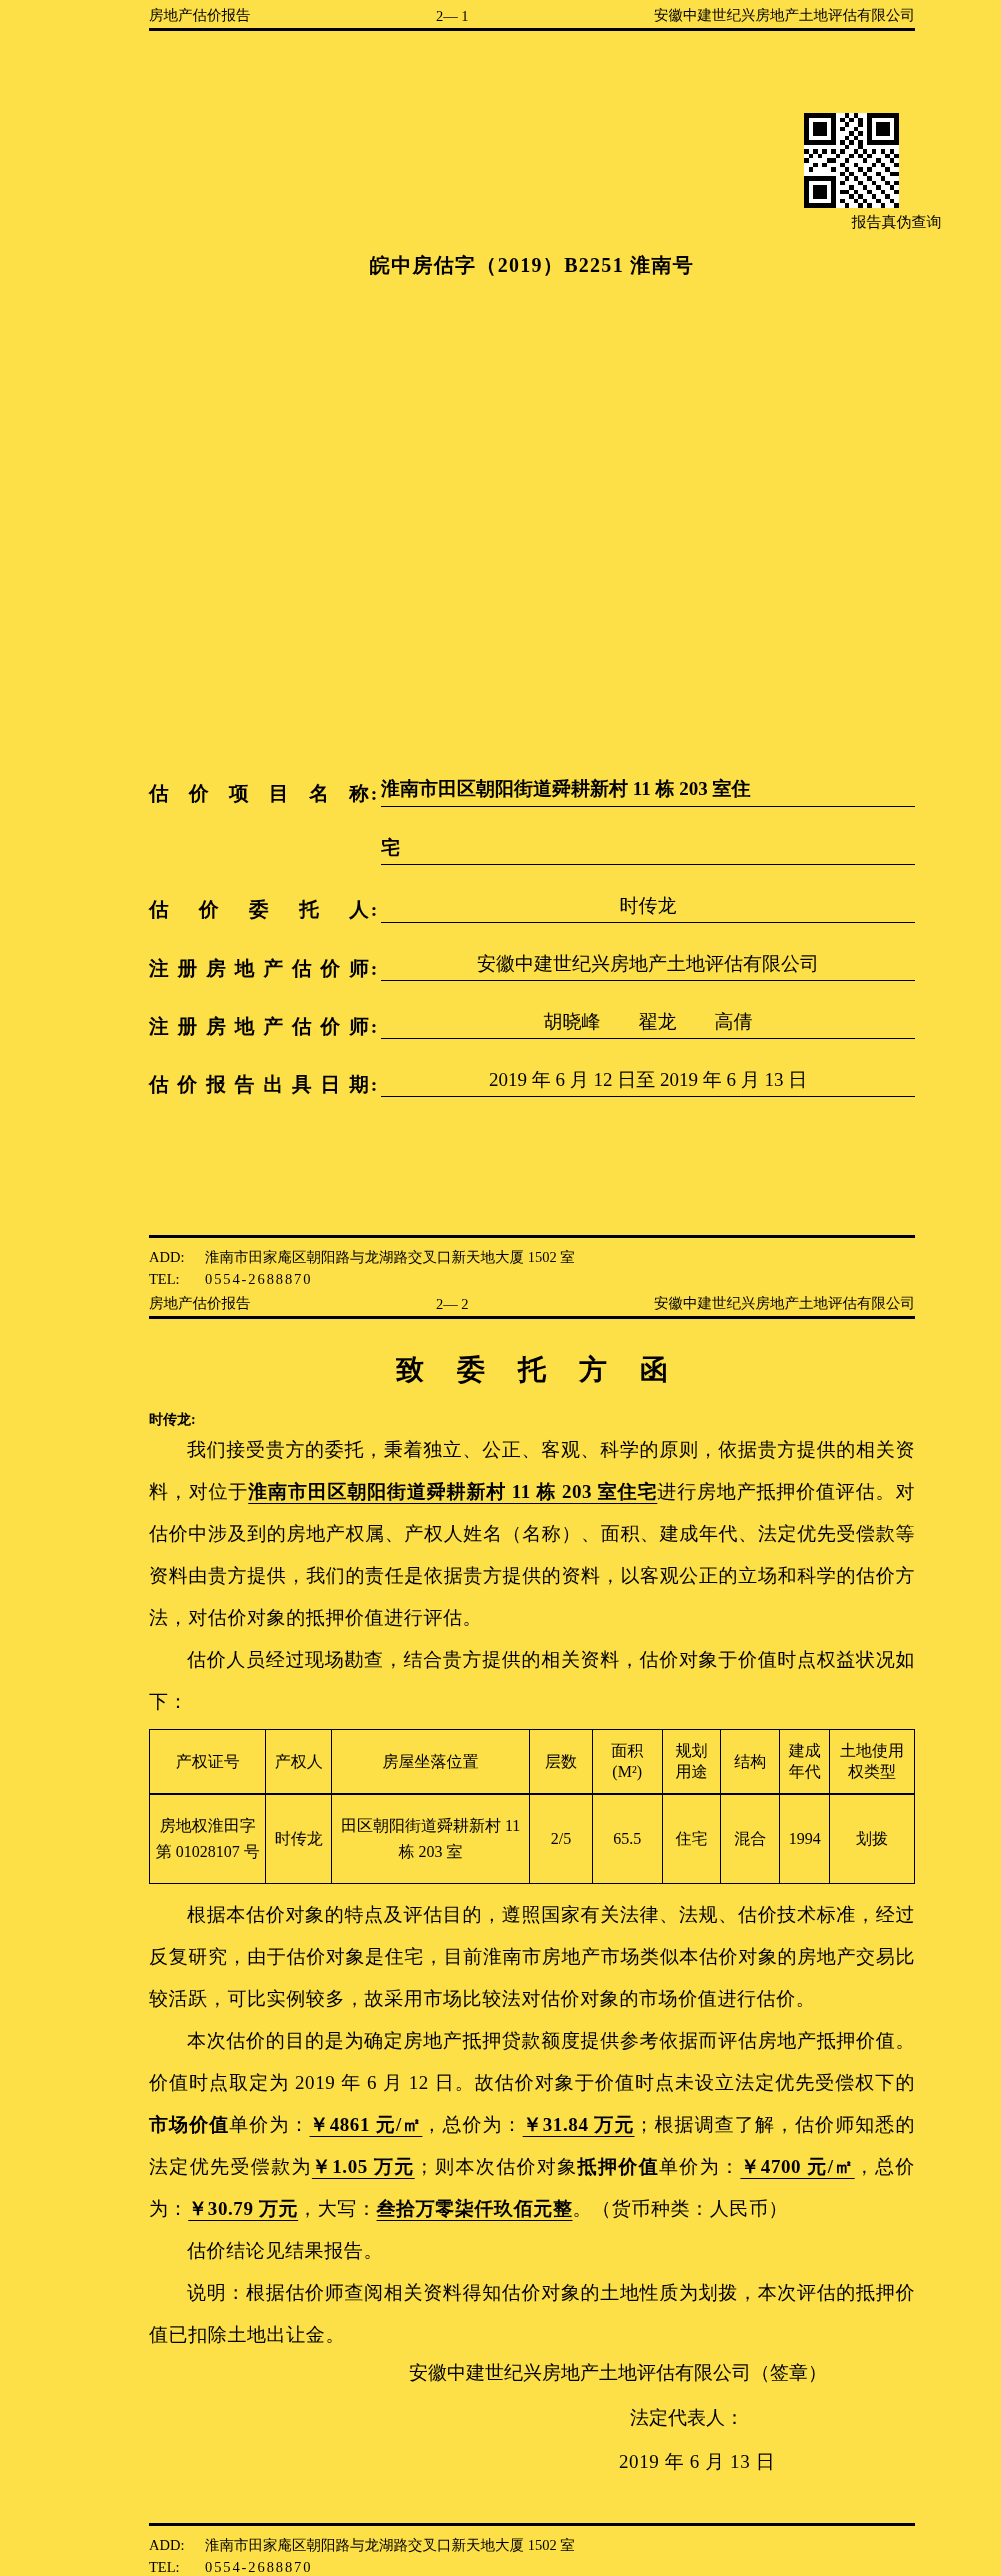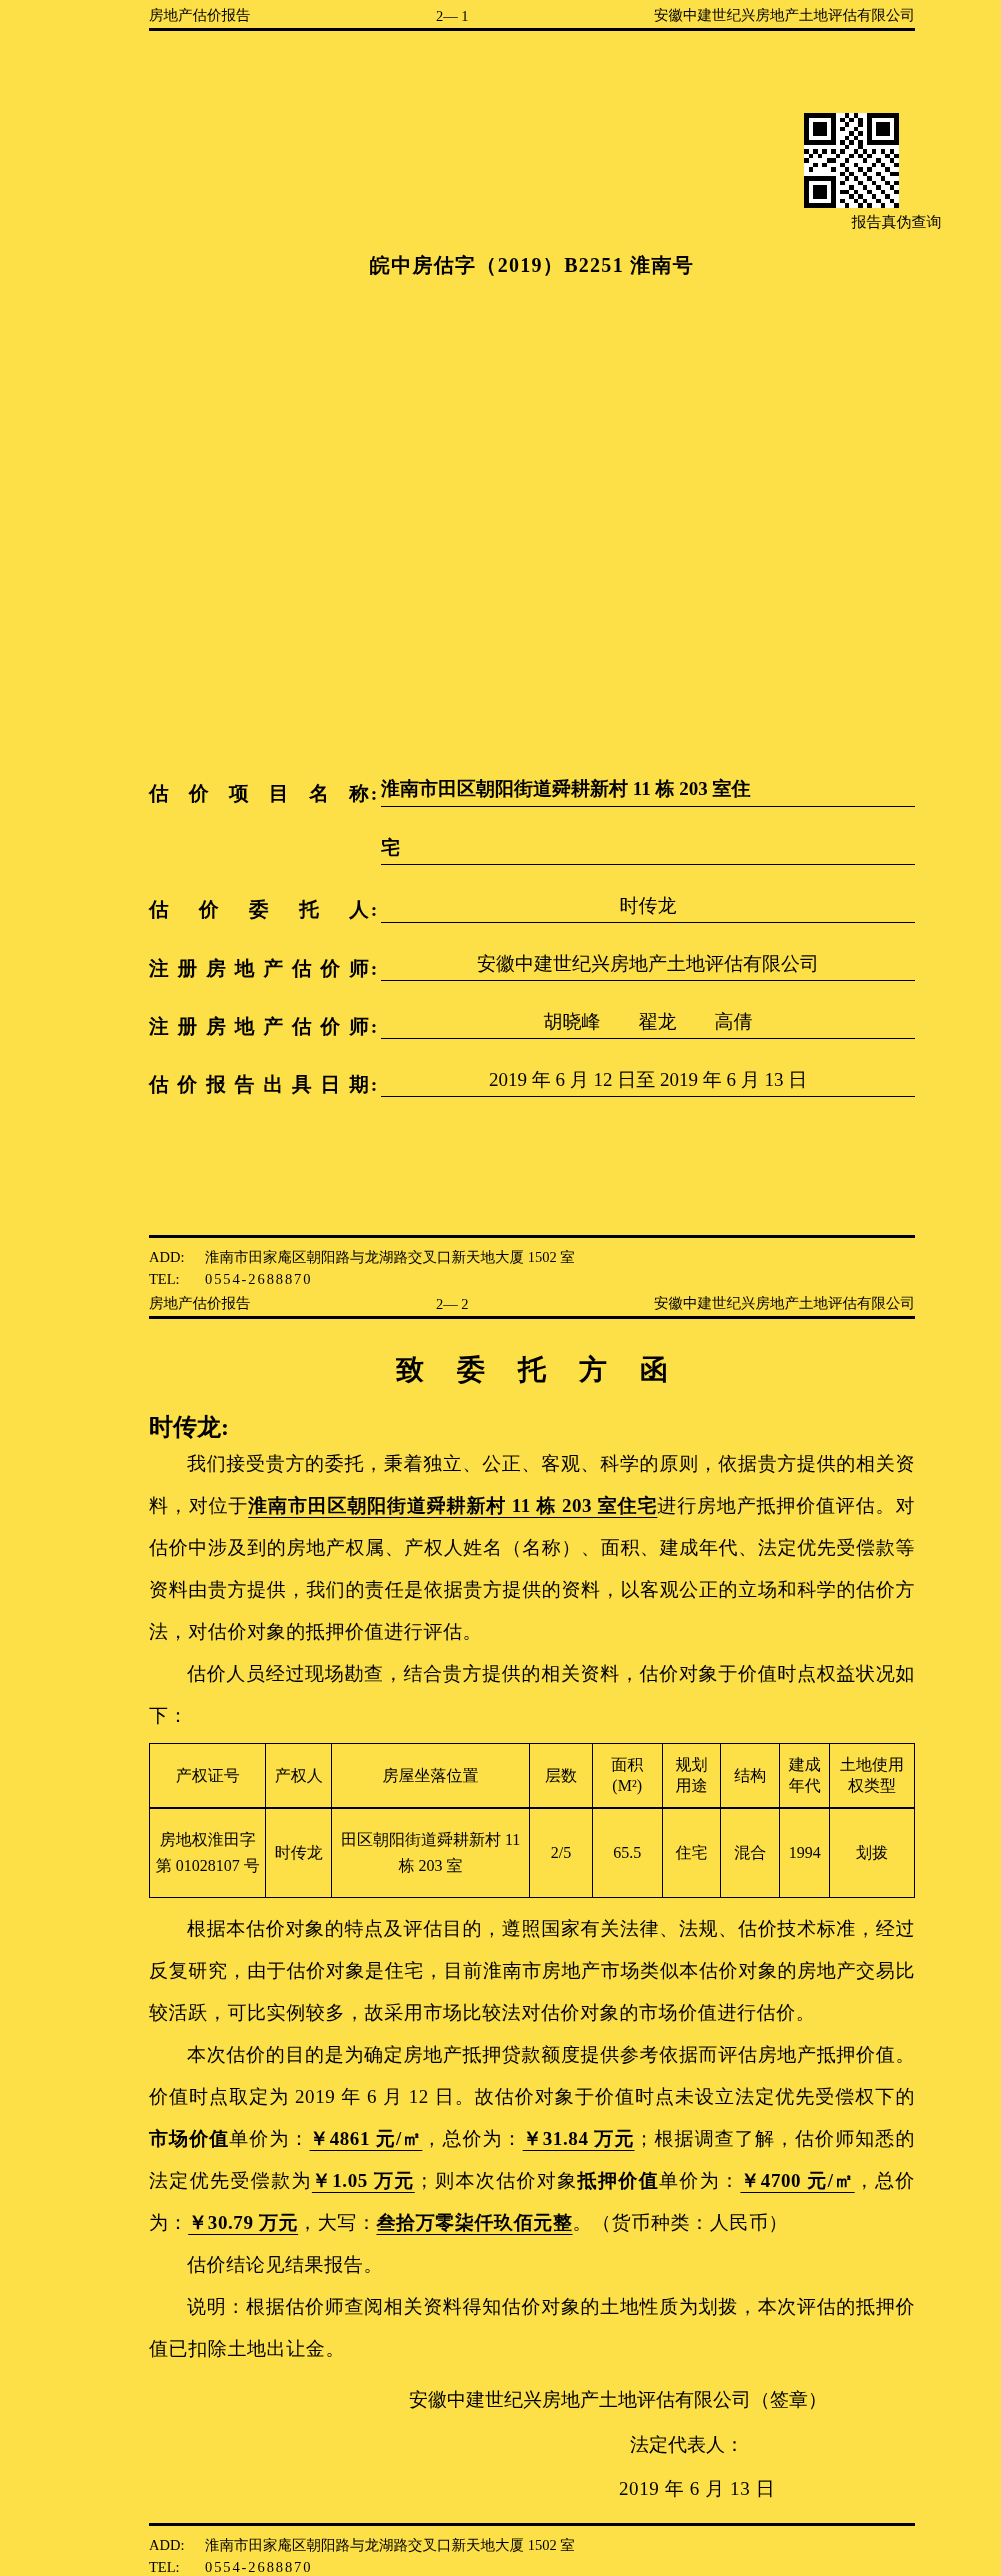--- a/index.html
+++ b/index.html
@@ -32,32 +32,32 @@
   .v-bold { font-weight:bold; }
   
   .page-footer { position:absolute; top:1235px; left:149px; right:86px;
                  border-top:3.2px solid #000; padding-top:8.2px; font-size:14.5px; }
   .f-line { line-height:22px; white-space:nowrap; }
   .f-label { display:inline-block; min-width:56px; }
   .tel { letter-spacing:1.9px; }
   
   .letter-title { margin-top:32px; text-align:center; font-size:28px; font-weight:bold;
                   letter-spacing:33px; padding-left:33px; white-space:nowrap; }
-  .salutation { margin-top:21.4px; font-size:24px; font-weight:bold; }
+  .salutation { margin-top:21.4px; font-size:14px; font-weight:bold; }
   .para { font-size:19px; line-height:42px; text-align:justify; text-indent:2em; letter-spacing:0.6px; }
   .para u, .para .u { text-underline-offset:5px; text-decoration-thickness:1.3px; }
   
   table.appraisal { width:100%; border-collapse:collapse; margin:6.3px 0 10px 0;
                     font-size:16px; text-align:center; border:1.3px solid #000; }
   table.appraisal th, table.appraisal td { border:0.6px solid #000; vertical-align:middle; padding:2.5px; }
   table.appraisal th { font-weight:normal; white-space:pre-line; line-height:1.35;
                        height:64px; border-bottom:2.5px solid #000; }
   table.appraisal td { height:90px; line-height:1.6; }
   
-  .sig-company { margin:17px 0 0 260px; font-size:19px; }
+  .sig-company { margin:4px 0 0 260px; font-size:19px; }
   .sig-rep     { margin:19px 0 0 481px; font-size:19px; }
   .sig-date    { margin:17.7px 0 0 470px; font-size:19px; letter-spacing:0.6px; }
 </style>
 </head>
 <body>
 
 <div class="page">
 
   <div class="rh">
     <span>房地产估价报告</span>

